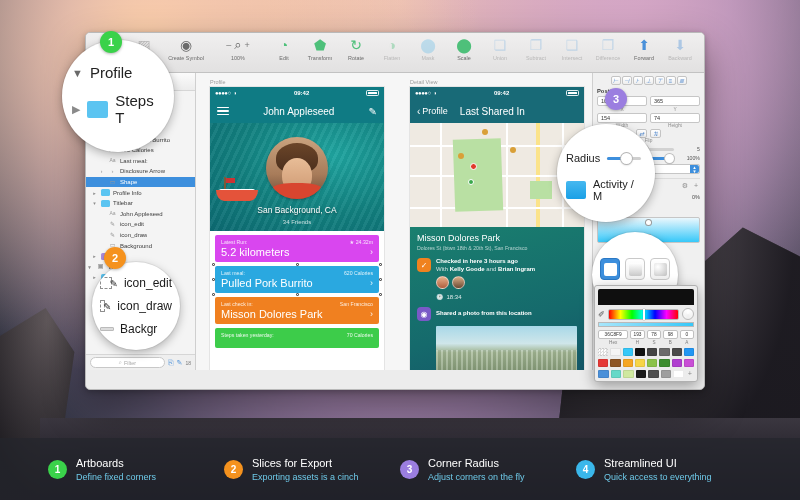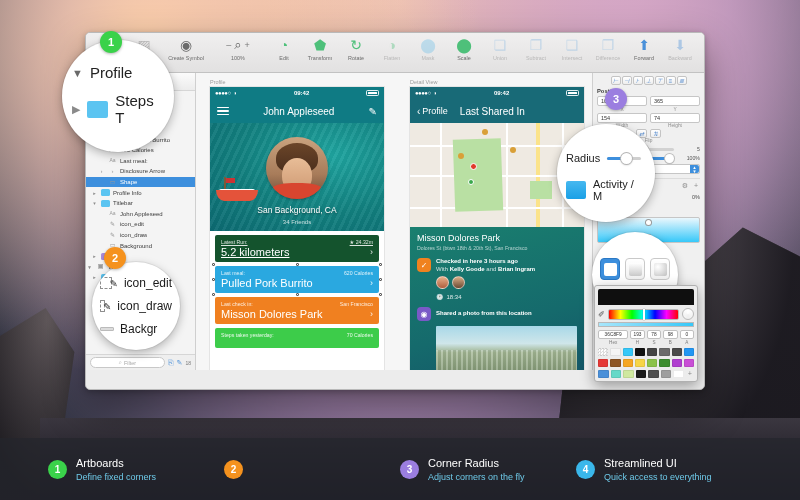--- a/index.html
+++ b/index.html
@@ -181,21 +181,21 @@
   .boat .mast { position:absolute; bottom:13px; left:8px; width:1.5px; height:13px; background:#7a5a3a; }
   .boat .flag { position:absolute; bottom:20px; left:10px; width:9px; height:5px; background:#c33; }
   .hero-loc { position:absolute; left:0; right:0; bottom: 16px; text-align:center; color:#fff; font-size: 8.5px; font-weight: 500; text-shadow: 0 1px 2px rgba(0,0,0,0.4); }
   .hero-friends { position:absolute; left:0; right:0; bottom: 6px; text-align:center; color: rgba(255,255,255,0.78); font-size: 6px; }
 
   .cardlist { padding: 4px 5px; display: flex; flex-direction: column; gap: 4px; background:#fff; }
   .card { border-radius: 2px; padding: 4px 6px; position: relative; color: #fff; }
   .card .cl-top { display: flex; justify-content: space-between; align-items: center; font-size: 5.2px; opacity: 0.85; }
   .card .cl-main { font-size: 11px; font-weight: 500; margin-top: 1px; }
   .card .chev { position: absolute; right: 6px; bottom: 5px; font-size: 9px; opacity: 0.9; }
-  .c-run { background: #14532d; text-decoration: underline; }
+  .c-run { background: #d946ef; }
   .c-meal { background: #2aa8e0; }
   .c-check { background: #f08020; }
   .c-steps { background: #3dcc4a; }
   .c-steps .cl-top { font-size: 5.2px; opacity: 0.9; }
   .sel-handles { position: absolute; inset: -2px; pointer-events: none; }
   .sel-handles i {
     position: absolute; width: 3px; height: 3px; background: #fff;
     border: 1px solid #5a5a5a; border-radius: 1px;
   }
   .sh-tl{left:-1px;top:-1px}.sh-tc{left:50%;top:-1px;margin-left:-1.5px}.sh-tr{right:-1px;top:-1px}
@@ -935,20 +935,24 @@
 <div id="featurebar">
   <div class="feat">
     <span class="fb" style="background:#3ad24a">1</span>
     <span>
       <span class="ft" style="display:block">Artboards</span>
       <span class="fs" style="display:block">Define fixed corners</span>
     </span>
   </div>
   <div class="feat">
     <span class="fb" style="background:#f5921e">2</span>
+    <span>
+      <span class="ft" style="display:block">Slices for Export</span>
+      <span class="fs" style="display:block">Exporting assets is a cinch</span>
+    </span>
   </div>
   <div class="feat">
     <span class="fb" style="background:#9b7ee0">3</span>
     <span>
       <span class="ft" style="display:block">Corner Radius</span>
       <span class="fs" style="display:block">Adjust corners on the fly</span>
     </span>
   </div>
   <div class="feat">
     <span class="fb" style="background:#3ab7ea">4</span>

